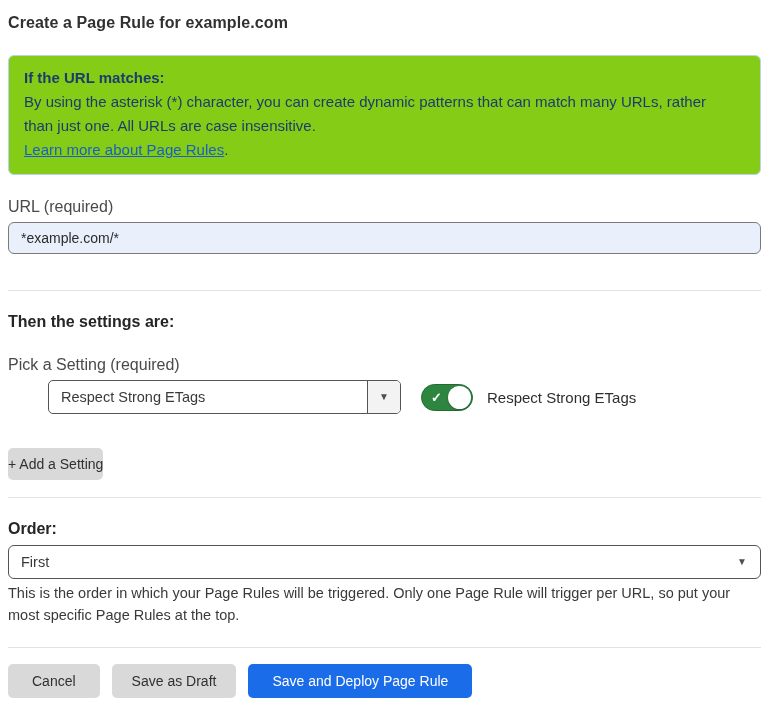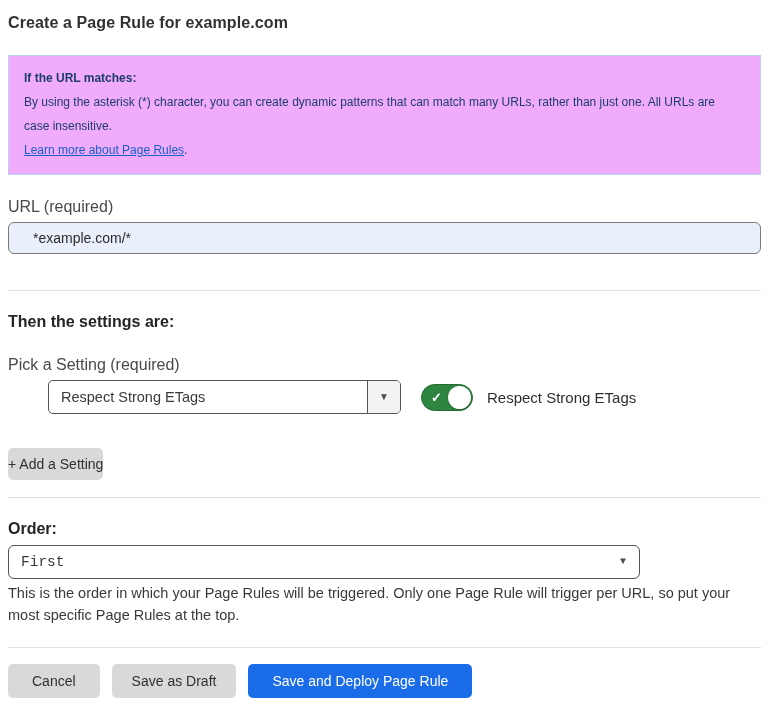--- a/index.html
+++ b/index.html
@@ -17,26 +17,26 @@
     font-weight: 700;
     color: #313131;
     margin: 11px 0 16px 0;
     line-height: 24px;
     letter-spacing: 0.1px;
   }
 
   
   .info-box {
     margin-top: 20px;
-    background: #f0abfc;
+    background: #84cc16;
     border: 1px solid #b8d3f0;
-    border-radius: 0;
+    border-radius: 6px;
     padding: 10px 15px 12px 15px;
     color: #1d3c6e;
-    font-size: 12px;
+    font-size: 15px;
     line-height: 24px;
   }
   .info-heading { font-weight: 700; }
   .info-body { max-width: 710px; }
   .info-link {
     color: #1a5ec7;
     text-decoration: underline;
     cursor: pointer;
   }
   .info-link-suffix { color: #1d3c6e; }
@@ -51,21 +51,21 @@
 
   
   .url-label { margin-top: 23px; }
   .url-input {
     margin-top: 7px;
     width: 753px;
     height: 32px;
     background: #e9effb;
     border: 1px solid #7a7a7a;
     border-radius: 6px;
-    padding: 0 24px;
+    padding: 0 12px;
     font-family: "Liberation Sans", sans-serif;
     font-size: 14px;
     color: #2b2b2b;
     outline: none;
   }
 
   .divider {
     border: none;
     border-top: 1px solid #e2e2e2;
     margin: 0;
@@ -171,24 +171,23 @@
   .add-setting-btn {
     margin-top: 34px;
     height: 32px;
     padding: 0 0;
   }
 
   
   .order-select-label { margin-top: 24px; }
   .order-select {
     margin-top: 7px;
-    width: 632px;
+    width: 753px;
     justify-content: space-between;
     border-radius: 6px;
-    font-family: Liberation Mono, monospace;
   }
   .order-select .tri { margin-right: 13px; }
   .order-help {
     margin: 3px 0 0 0;
     font-size: 14.5px;
     line-height: 22px;
     color: #3a3a3a;
     max-width: 745px;
   }
 

